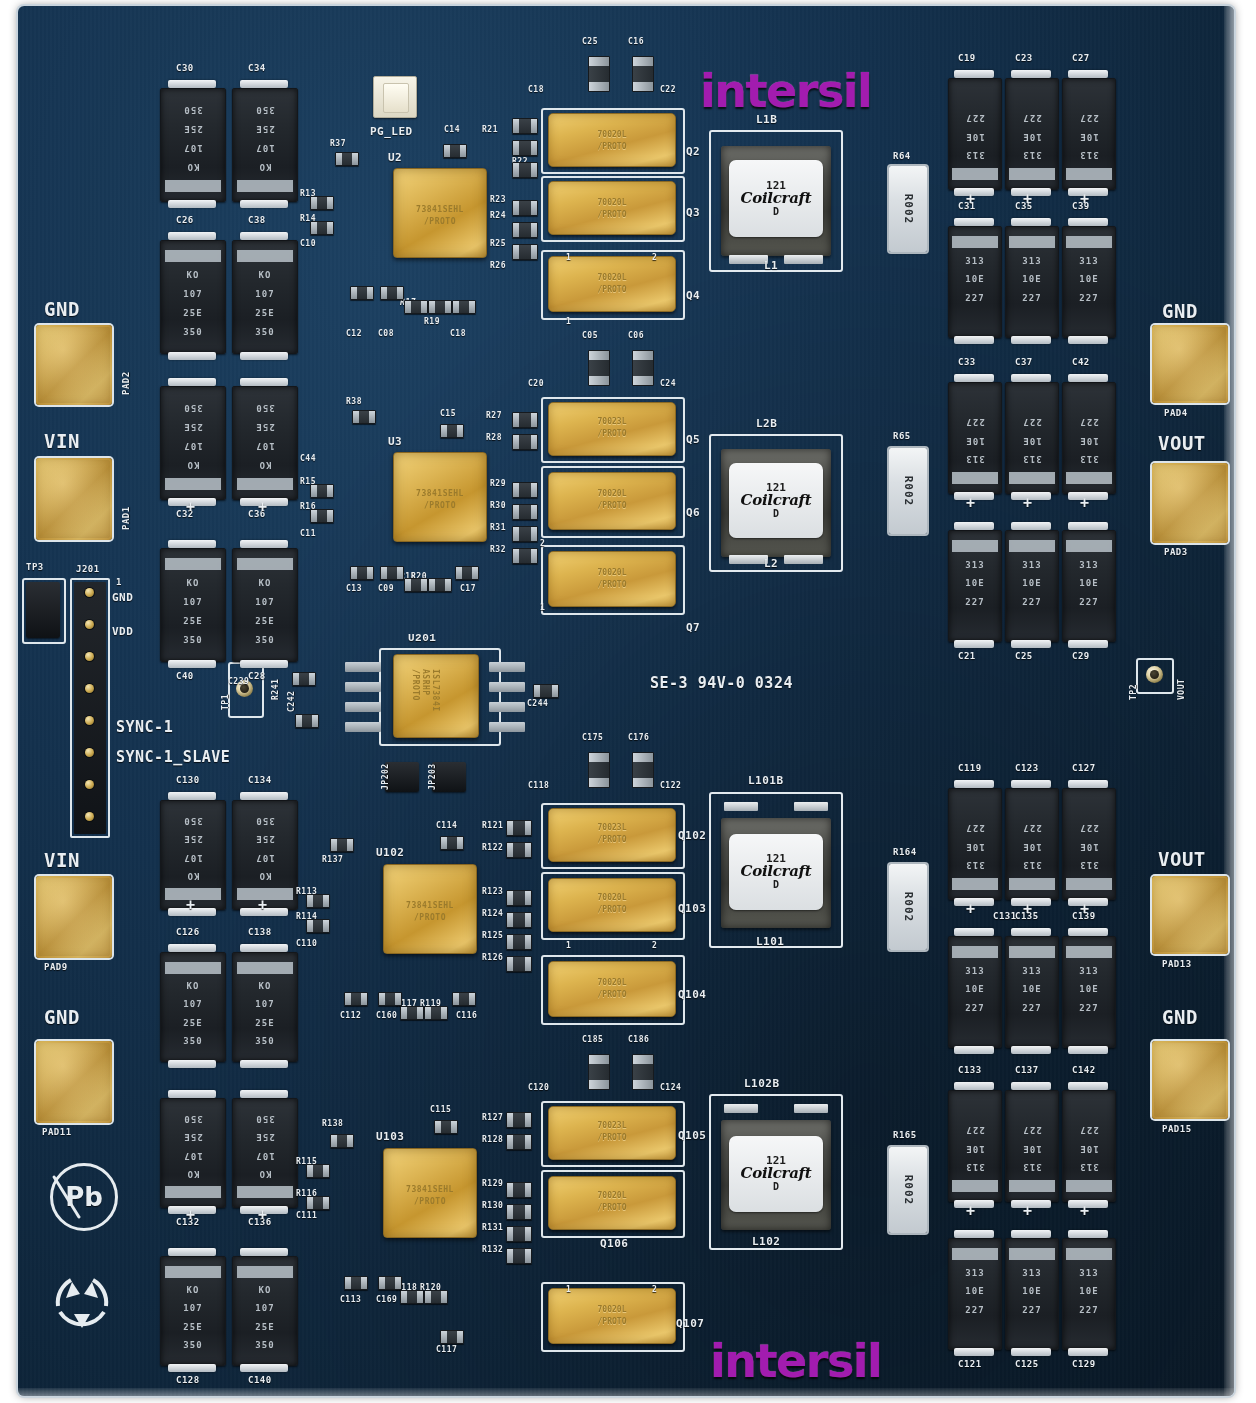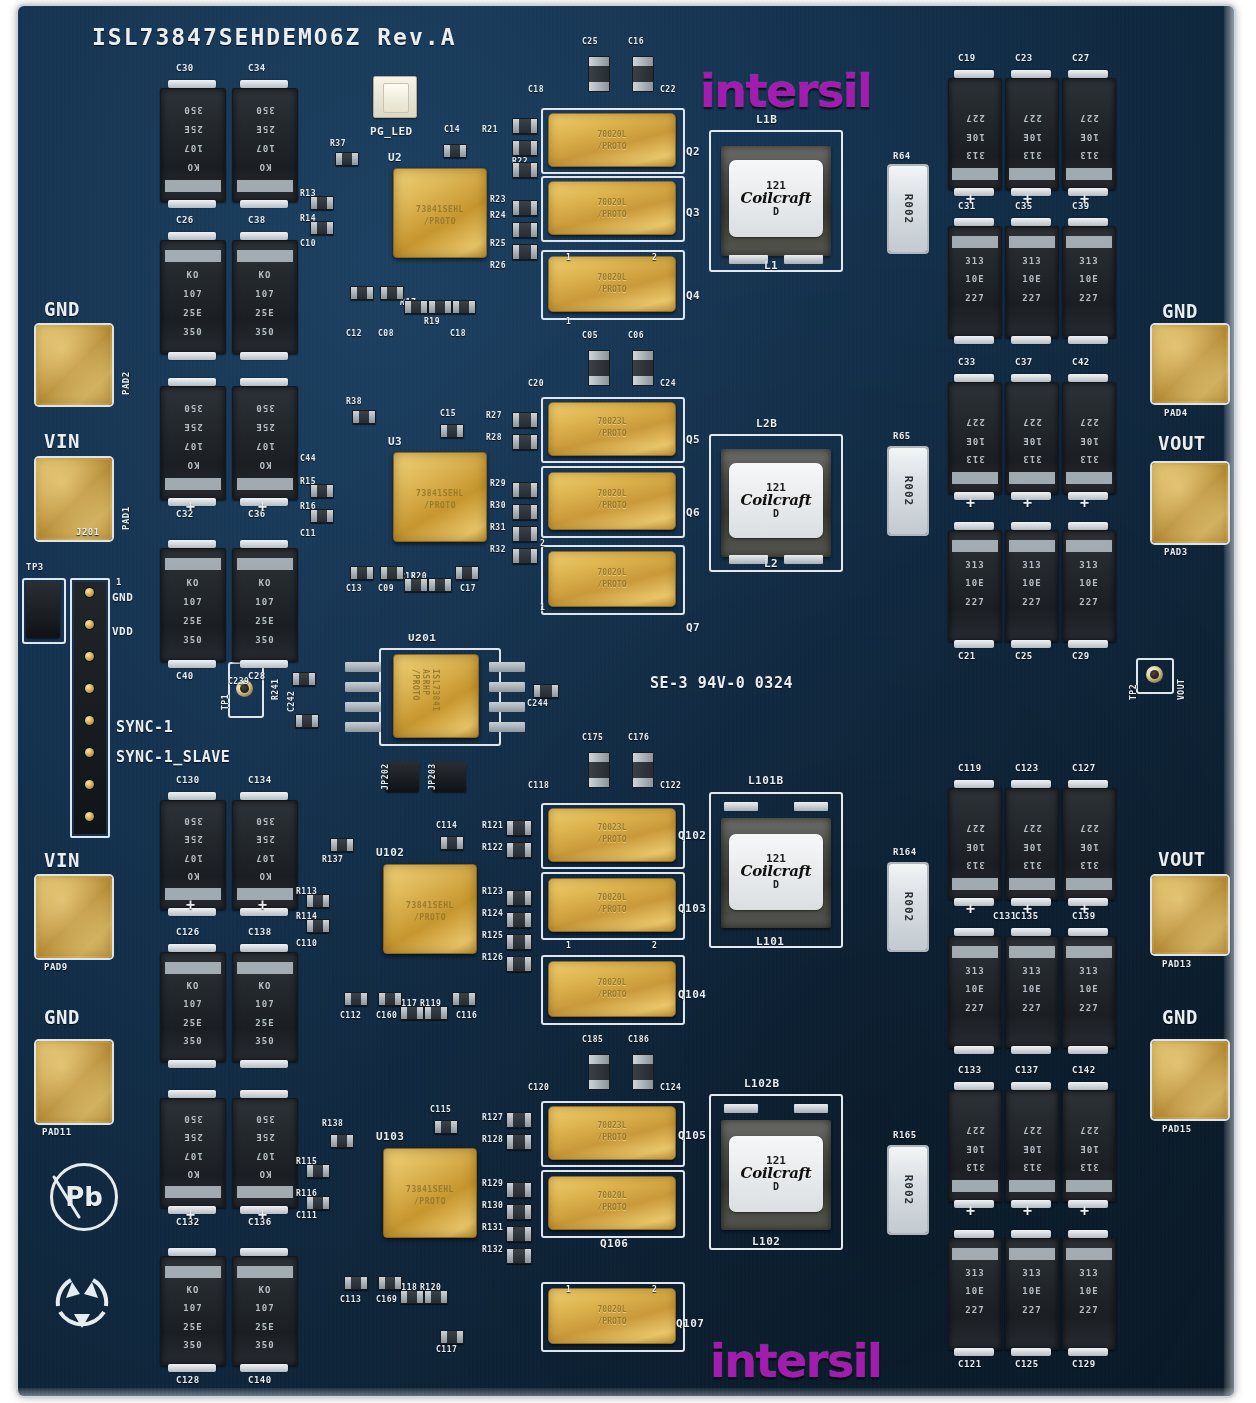--- a/index.html
+++ b/index.html
@@ -143,21 +143,20 @@
 </style>
 </head>
 <body>
 
 <div id="board-root">
   <div class="pcb">
     <div class="pcb-edge-r"></div>
     <div class="pcb-edge-b"></div>
   </div>
 
-  <div class="silk title" style="left:92px;top:26px;">ISL73847SEHDEMO6Z Rev.A</div>
   <div class="intersil" style="left:700px;top:36px;">intersil</div>
   <div class="intersil" style="left:710px;top:1306px;">intersil</div>
   <div class="silk md" style="left:650px;top:676px;">SE-3 94V-0 0324</div>
 
   <div class="pbfree" style="left:50px;top:1163px;">
     <span>Pb</span>
     <span class="pbslash"></span>
   </div>
   <svg class="recyc" style="left:46px;top:1262px;" viewBox="0 0 72 72">
     <path d="M12 44 A26 26 0 0 1 25 18" fill="none" stroke="#e6ecf0" stroke-width="4"></path>
@@ -198,21 +197,21 @@
 
   <div class="silk lg" style="left:1162px;top:1008px;">GND</div>
   <div class="goldpad" style="left:1152px;top:1041px;width:76px;height:78px;"></div>
   <div class="silk tiny" style="left:1162px;top:1125px;">PAD15</div>
 
   <div class="silk tiny" style="left:26px;top:563px;">TP3</div>
   <div class="tp" style="left:22px;top:578px;width:40px;height:62px;">
     <div class="jumper" style="left:2px;top:2px;width:34px;height:56px;"></div>
   </div>
 
-  <div class="silk tiny" style="left:76px;top:528px;">J201</div>
+  <div class="silk tiny" style="left:76px;top:565px;">J201</div>
   <div class="header" style="left:70px;top:578px;width:36px;height:256px;">
     <div class="hdrbody"></div>
     <div class="pin" style="left:13px;top:8px;"></div>
     <div class="pin" style="left:13px;top:40px;"></div>
     <div class="pin" style="left:13px;top:72px;"></div>
     <div class="pin" style="left:13px;top:104px;"></div>
     <div class="pin" style="left:13px;top:136px;"></div>
     <div class="pin" style="left:13px;top:168px;"></div>
     <div class="pin" style="left:13px;top:200px;"></div>
     <div class="pin" style="left:13px;top:232px;"></div>

